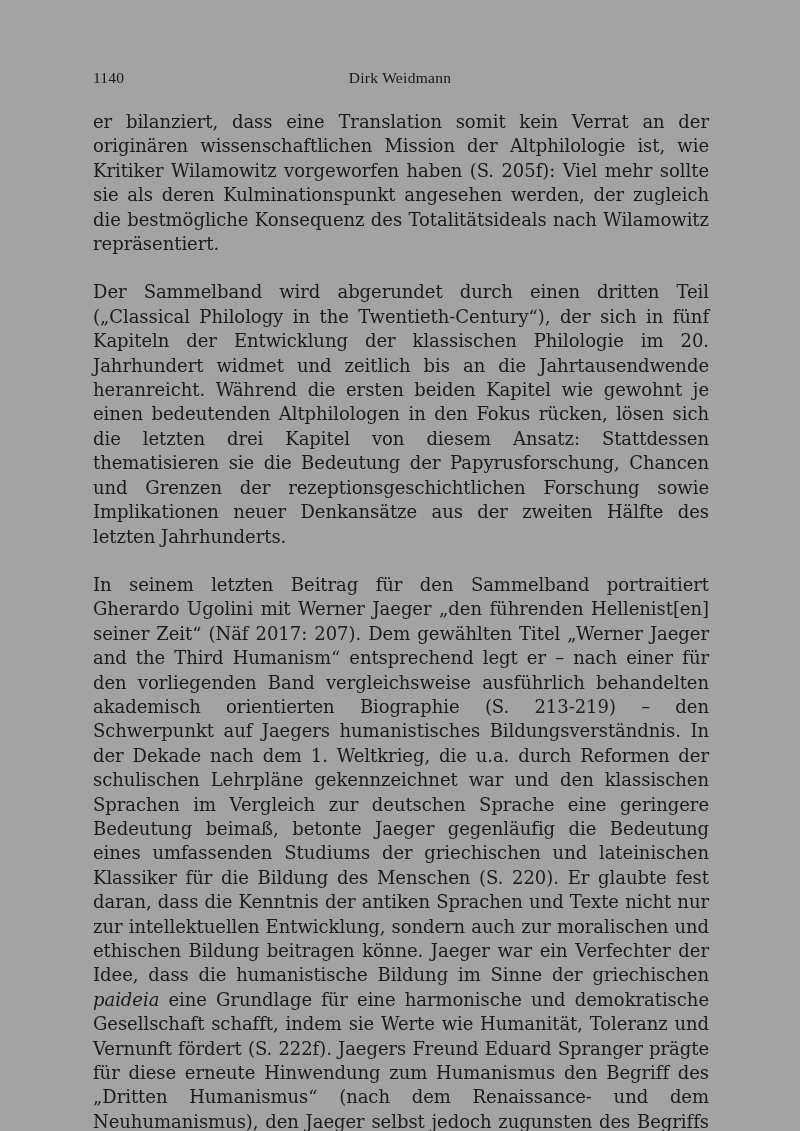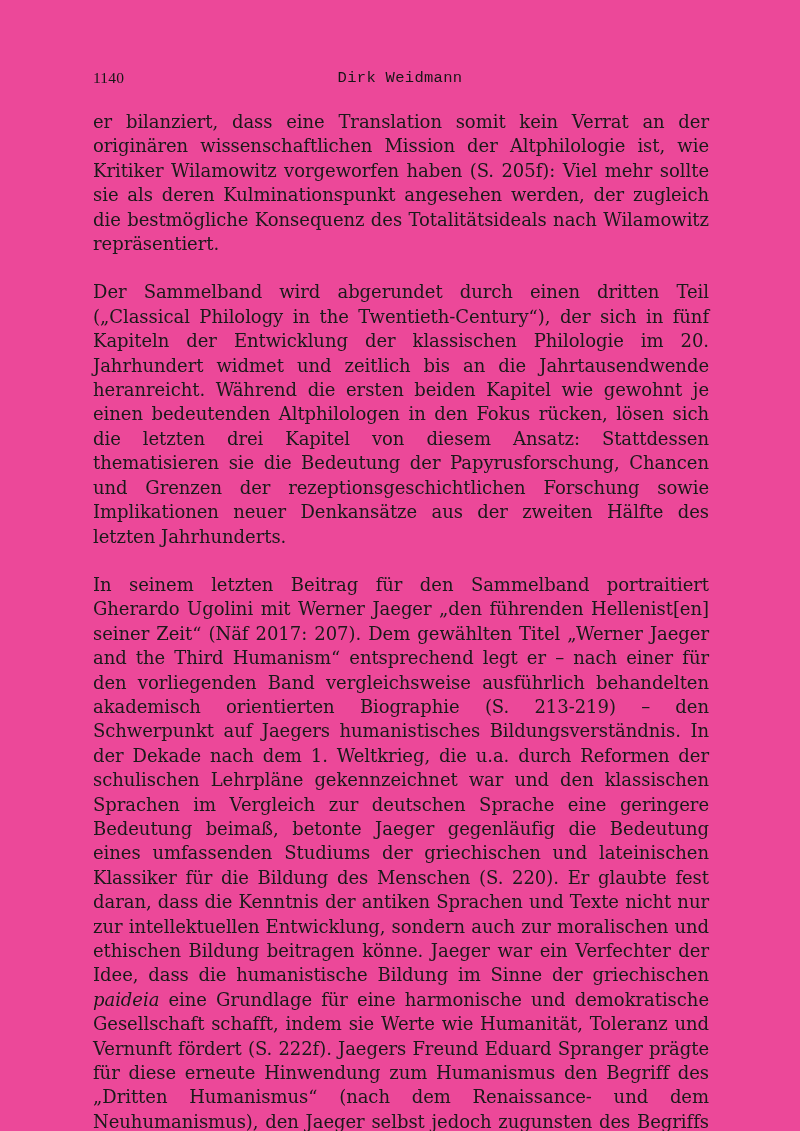--- a/index.html
+++ b/index.html
@@ -4,21 +4,21 @@
 <style>
   html, body {
     margin: 0;
     padding: 0;
     background: #ffffff;
   }
   .page {
     position: relative;
     width: 800px;
     height: 1131px;
-    background: #ec4899;
+    background: #a3a3a3;
     overflow: hidden;
     font-family: "DejaVu Serif", "Liberation Serif", serif;
     color: #1a1a1a;
   }
 
   
   .running-head {
     position: absolute;
     left: 93px;
     top: 68px;
@@ -34,21 +34,21 @@
     letter-spacing: 0.2px;
     color: #161616;
     line-height: 20px;
   }
   .head-title {
     position: absolute;
     left: 0;
     right: 0;
     top: 0;
     text-align: center;
-    font-family: Liberation Mono, monospace;
+    font-family: Liberation Serif, serif;
     font-size: 15.5px;
     letter-spacing: 0.3px;
     color: #161616;
     line-height: 20px;
   }
 
   
   .textblock {
     position: absolute;
     left: 93px;

